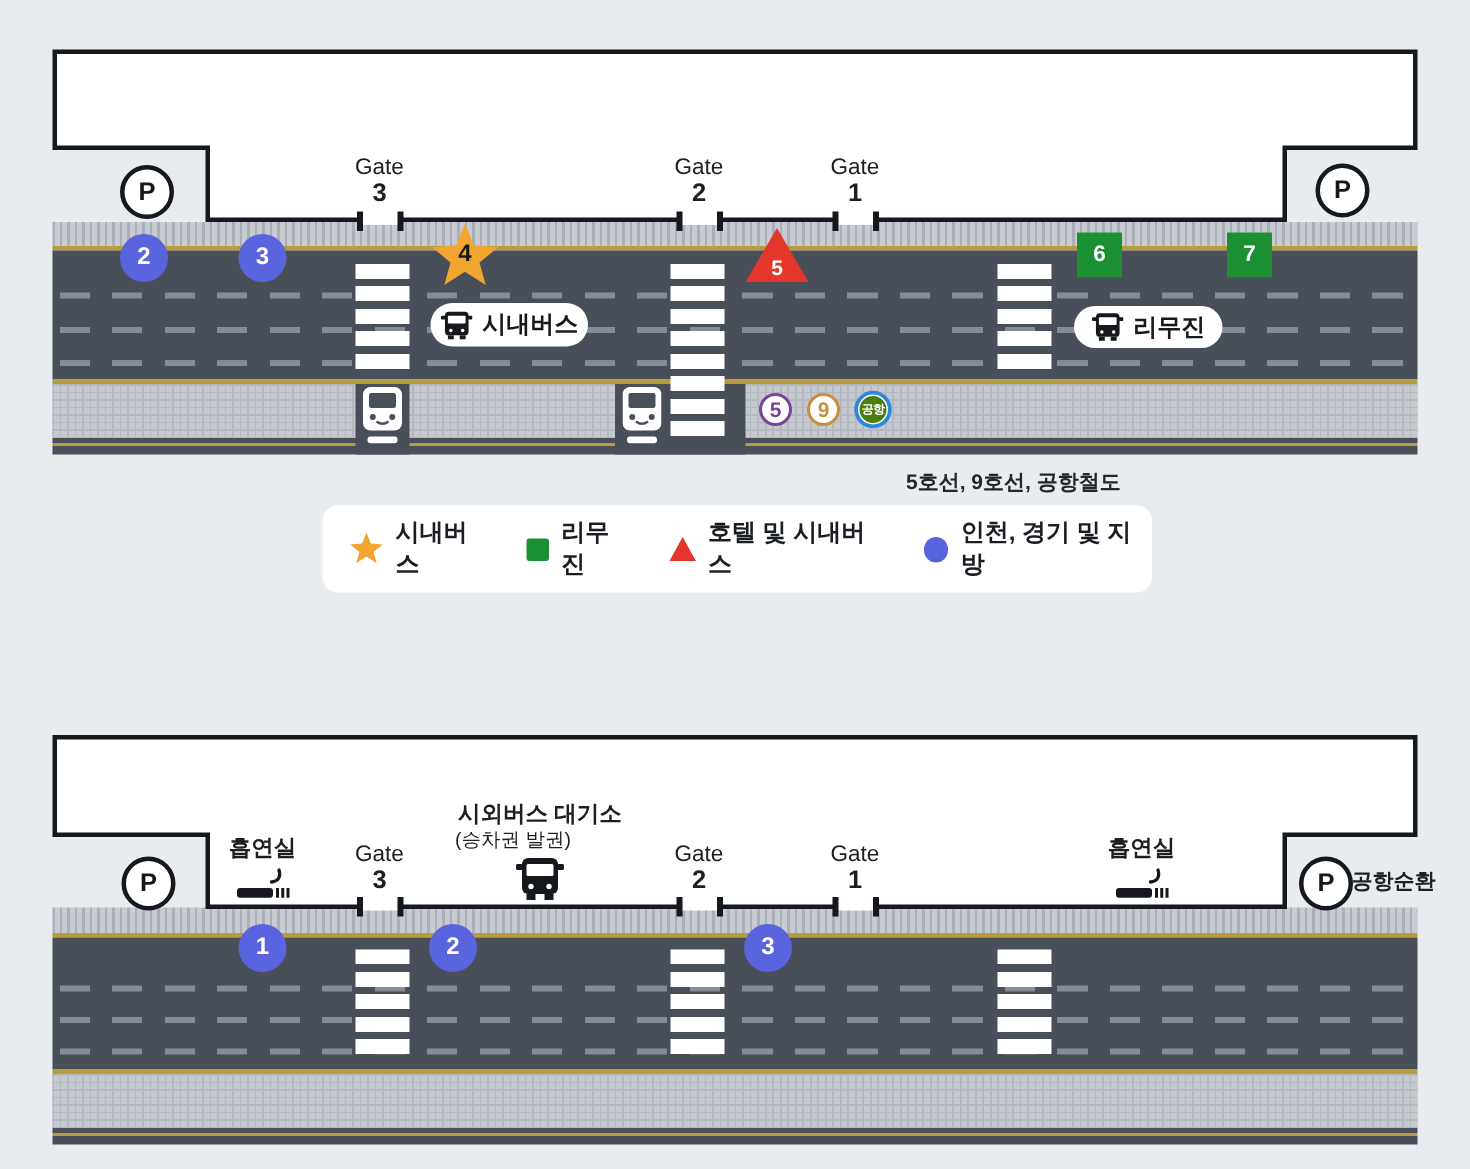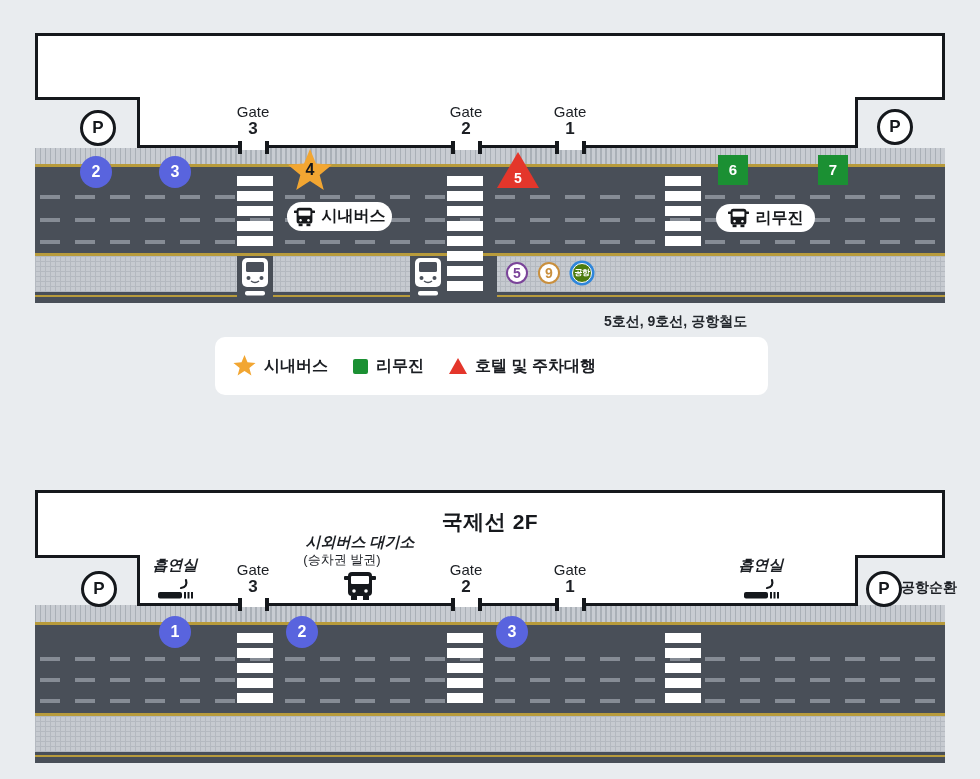--- a/index.html
+++ b/index.html
@@ -61,21 +61,21 @@
   
   .legend{left:215px;top:337px;width:553px;height:58px;background:#fff;border-radius:10px;
     display:flex;align-items:center;gap:25px;padding-left:18px;box-sizing:border-box;}
   .litem{display:flex;align-items:center;gap:8px;font-size:16px;font-weight:600;color:#1a1d22;}
   .li-star{width:23px;height:22px;background:#f2a632;
     clip-path:polygon(50% 0%,63% 33%,98% 36%,71% 59%,80% 93%,50% 73%,20% 93%,29% 59%,2% 36%,37% 33%);}
   .li-square{width:15px;height:15px;background:#1b9033;border-radius:2px;}
   .li-tri{width:18px;height:16px;background:#e4362b;clip-path:polygon(50% 0,100% 100%,0 100%);}
   .li-circle{width:17px;height:17px;background:#5964de;border-radius:50%;}
 
-  .small-label{font-size:15px;font-weight:600;color:#1c1f24;text-align:center;font-style:italic;}
+  .small-label{font-size:15px;font-weight:600;color:#1c1f24;text-align:center;}
   .tiny-label{font-size:13px;color:#1c1f24;text-align:center;}
 </style>
 </head>
 <body>
 
 <div id="stage">
 
   <div class="abs sidewalk" style="left:35px;top:148px;width:910px;height:16px;"></div>
   <div class="abs yline" style="left:35px;top:164px;width:910px;height:3px;"></div>
   <div class="abs road" style="left:35px;top:167px;width:910px;height:86px;"></div>
@@ -131,21 +131,20 @@
   <div class="abs crosswalk" style="left:447px;top:633px;height:75px;"></div>
   <div class="abs crosswalk" style="left:665px;top:633px;height:75px;"></div>
 
   <svg class="bsvg" style="top:0;" width="980" height="160" viewBox="0 0 980 160">
     <path d="M36.5,34.5 H943.5 V98.5 H856.5 V146.5 H138.5 V98.5 H36.5 Z" fill="#ffffff" stroke="#15181c" stroke-width="3"></path>
   </svg>
   <svg class="bsvg" style="top:489px;" width="980" height="120" viewBox="0 0 980 120">
     <path d="M36.5,2.5 H943.5 V67.5 H856.5 V115.5 H138.5 V67.5 H36.5 Z" fill="#ffffff" stroke="#15181c" stroke-width="3"></path>
   </svg>
 
-  <div class="abs title" style="top:508px;">국제선 2F</div>
 
   <div class="abs gate-word" style="left:253px;top:103px;">Gate</div>
   <div class="abs gate-num" style="left:253px;top:119px;">3</div>
   <div class="abs gate-gap" style="left:253px;top:144px;"></div>
   <div class="abs tick" style="left:238px;top:141px;"></div>
   <div class="abs tick" style="left:265px;top:141px;"></div>
 
   <div class="abs gate-word" style="left:466px;top:103px;">Gate</div>
   <div class="abs gate-num" style="left:466px;top:119px;">2</div>
   <div class="abs gate-gap" style="left:466px;top:144px;"></div>
@@ -203,21 +202,25 @@
     <div class="litem">
       <span class="li-star"></span>
       <span>시내버스</span>
     </div>
     <div class="litem">
       <span class="li-square"></span>
       <span>리무진</span>
     </div>
     <div class="litem">
       <span class="li-tri"></span>
-      <span>호텔 및 주차대행</span>
+      <span>호텔 및 시내버스</span>
+    </div>
+    <div class="litem">
+      <span class="li-circle"></span>
+      <span>인천, 경기 및 지방</span>
     </div>
   </div>
 
   <div class="abs gate-word" style="left:253px;top:561px;">Gate</div>
   <div class="abs gate-num" style="left:253px;top:577px;">3</div>
   <div class="abs gate-gap" style="left:253px;top:601px;"></div>
   <div class="abs tick" style="left:238px;top:598px;"></div>
   <div class="abs tick" style="left:265px;top:598px;"></div>
 
   <div class="abs gate-word" style="left:466px;top:561px;">Gate</div>

